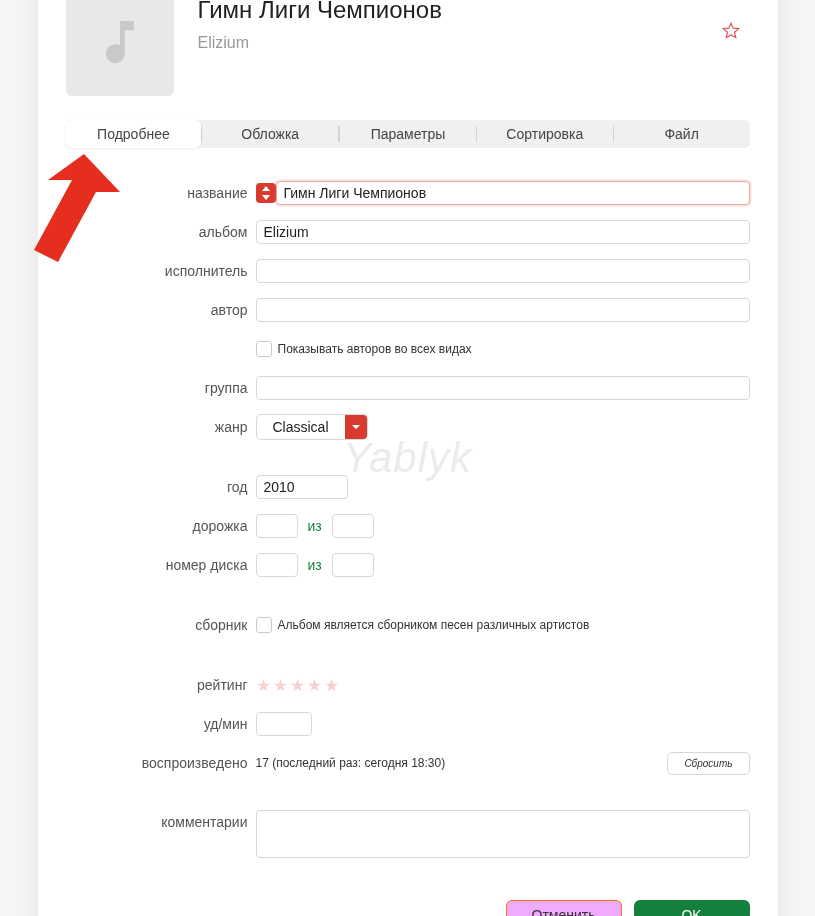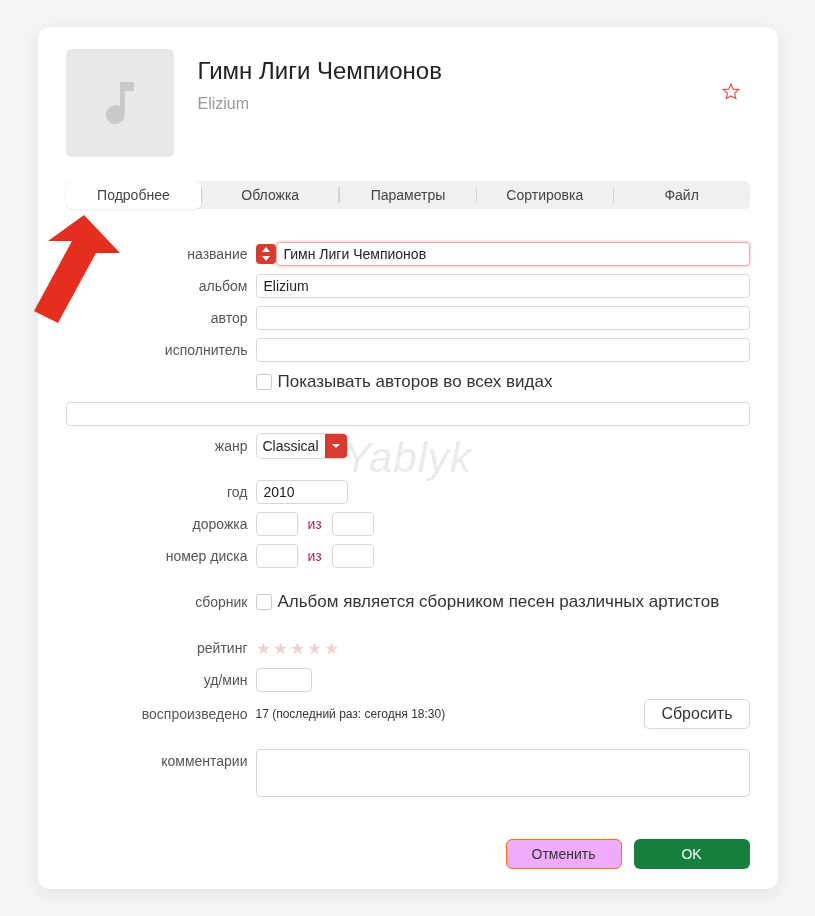--- a/index.html
+++ b/index.html
@@ -73,21 +73,21 @@
   .tab.active {
     background: #fff;
     box-shadow: 0 1px 3px rgba(0,0,0,0.08);
     font-weight: 400;
   }
   .tab-sep {
     width: 1px;
     background: #d4d4d4;
     margin: 6px 0;
   }
-  .form { display: flex; flex-direction: column; gap: 6px; }
+  .form { display: flex; flex-direction: column; gap: 13px; }
   .row {
     display: flex;
     align-items: center;
     min-height: 26px;
   }
   .label {
     width: 190px;
     text-align: right;
     font-size: 14px;
     color: #555;
@@ -126,21 +126,21 @@
   .genre-select {
     display: flex;
     align-items: center;
     border: 1px solid #d8d8d8;
     border-radius: 5px;
     height: 26px;
     overflow: hidden;
     cursor: pointer;
   }
   .genre-select span {
-    padding: 0 6px;
+    padding: 0 16px;
     font-size: 14px;
     color: #222;
   }
   .genre-select .caret {
     background: #d83a2f;
     width: 22px;
     height: 26px;
     display: flex;
     align-items: center;
     justify-content: center;
@@ -148,33 +148,34 @@
   .genre-select .caret svg { width: 10px; height: 10px; fill: #fff; }
   .checkbox {
     width: 16px;
     height: 16px;
     border: 1px solid #ccc;
     border-radius: 3px;
     background: #fff;
     cursor: pointer;
     flex-shrink: 0;
   }
-  .check-label { font-size: 17px; color: #333; }
+  .check-label { font-size: 12px; color: #333; }
   .rating-stars { display: flex; gap: 2px; }
   .rating-stars svg { width: 15px; height: 15px; fill: #f5d0d0; }
   .play-text { font-size: 12px; color: #333; }
   .reset-btn {
     background: #fff;
     border: 1px solid #d8d8d8;
     border-radius: 5px;
     padding: 5px 16px;
-    font-size: 16px;
+    font-size: 10px;
     color: #333;
     cursor: pointer;
     font-family: inherit;
+    font-style: italic;
   }
   .textarea {
     border: 1px solid #d8d8d8;
     border-radius: 4px;
     padding: 5px 7px;
     font-size: 14px;
     background: #fff;
     height: 48px;
     flex: 1;
     resize: none;
@@ -197,21 +198,21 @@
   }
   .btn-cancel {
     background: #f0abfc;
     border: 1px solid #f97316;
     color: #333;
   }
   .btn-ok {
     background: #15803d;
     color: #fff;
   }
-  .sep-text { font-size: 14px; color: #be185d; margin: 0 4px; }
+  .sep-text { font-size: 14px; color: #15803d; margin: 0 4px; }
   .arrow-overlay {
     position: absolute;
     left: -22px;
     top: 186px;
     pointer-events: none;
   }
   .arrow-overlay svg { width: 110px; height: 110px; }
   .watermark {
     position: absolute;
     left: 50%;
@@ -276,42 +277,43 @@
 
 
     <div class="row">
       <div class="label">альбом</div>
       <div class="field">
           <input class="input full" value="Elizium" style="">
         </div>
     </div>
 
     <div class="row">
+      <div class="label">исполнитель</div>
+      <div class="field">
+          <input class="input full" value="" style="">
+        </div>
+    </div>
+
+    <div class="row">
       <div class="label">автор</div>
-      <div class="field">
-          <input class="input full" value="" style="">
-        </div>
-    </div>
-
-    <div class="row">
-      <div class="label">исполнитель</div>
       <div class="field">
           <input class="input full" value="" style="">
         </div>
     </div>
 
     <div class="row">
       <div class="label"></div>
       <div class="field">
         <div class="checkbox"></div>
         <span class="check-label">Показывать авторов во всех видах</span>
       </div>
     </div>
 
     <div class="row">
+      <div class="label">группа</div>
       <div class="field">
           <input class="input full" value="" style="">
         </div>
     </div>
 
     <div class="row">
       <div class="label">жанр</div>
       <div class="field">
         <div class="genre-select">
           <span>Classical</span>

